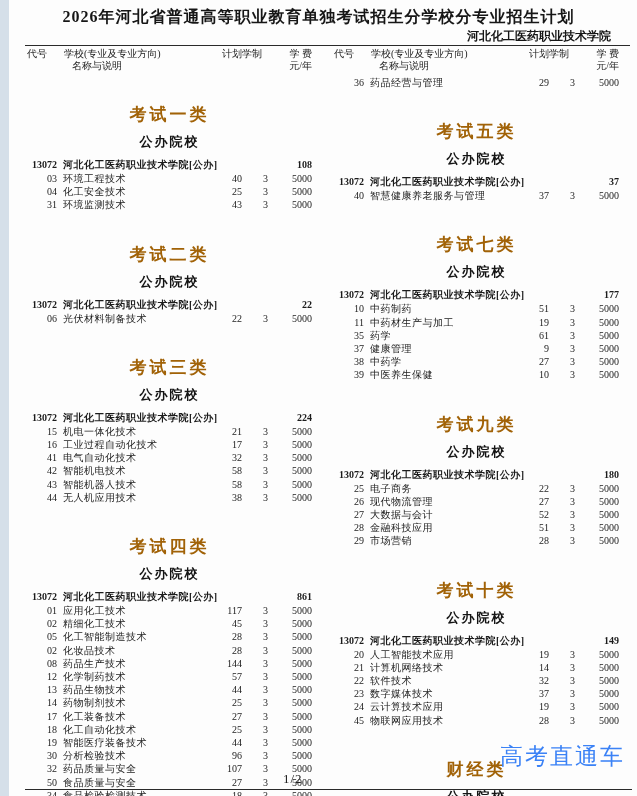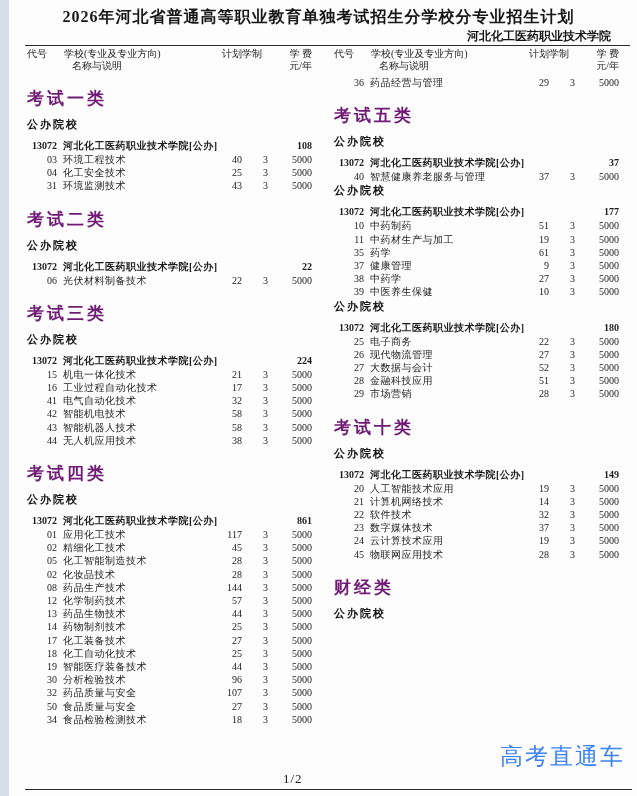--- a/index.html
+++ b/index.html
@@ -42,25 +42,25 @@
   
   .thead { display:flex; font-size:10px; line-height:12px; margin-bottom:4px; }
   .thead .h-code { width:30px; }
   .thead .h-school { flex:1; padding-left:7px; }
   .thead .h-school .l2 { padding-left:8px; }
   .thead .h-plan { width:36px; text-align:right; }
   .thead .h-years { width:26px; text-align:left; }
   .thead .h-fee { width:44px; text-align:right; }
   
   .category {
-    font-size:17px; font-weight:bold; 
-    letter-spacing:3px; margin:15px 0 7px; color:#701a75;
+    font-size:17px; font-weight:bold; text-align:center;
+    letter-spacing:3px; margin:31px 0 7px; color:#a16207;
   }
   .org-type {
-    font-size:11px; font-weight:bold; text-align:left;
+    font-size:13px; font-weight:bold; text-align:center;
     letter-spacing:2px; margin:0 0 7px; color:#141414;
   }
   .row { display:flex; font-size:10px; line-height:13.2px; }
   .row .code { width:30px; text-align:right; }
   .row .name { flex:1; padding-left:6px; letter-spacing:0.5px;
                white-space:nowrap; overflow:hidden; }
   .row .plan { width:36px; text-align:right; }
   .row .years { width:26px; text-align:right; }
   .row .fee { width:44px; text-align:right; }
   .row.school-row { font-weight:bold; line-height:14px; }
@@ -350,20 +350,21 @@
             </div>
             <div class="row">
               <span class="code">40</span>
               <span class="name">智慧健康养老服务与管理</span>
               <span class="plan">37</span>
               <span class="years">3</span>
               <span class="fee">5000</span>
             </div>
           </div>
           <div class="section">
+            <div class="category">考试七类</div>
             <div class="org-type">公办院校</div>
             <div class="row school-row">
               <span class="code">13072</span>
               <span class="name">河北化工医药职业技术学院[公办]</span>
               <span class="plan">177</span>
             </div>
             <div class="row">
               <span class="code">10</span>
               <span class="name">中药制药</span>
               <span class="plan">51</span>
@@ -400,20 +401,21 @@
             </div>
             <div class="row">
               <span class="code">39</span>
               <span class="name">中医养生保健</span>
               <span class="plan">10</span>
               <span class="years">3</span>
               <span class="fee">5000</span>
             </div>
           </div>
           <div class="section">
+            <div class="category">考试九类</div>
             <div class="org-type">公办院校</div>
             <div class="row school-row">
               <span class="code">13072</span>
               <span class="name">河北化工医药职业技术学院[公办]</span>
               <span class="plan">180</span>
             </div>
             <div class="row">
               <span class="code">25</span>
               <span class="name">电子商务</span>
               <span class="plan">22</span>

